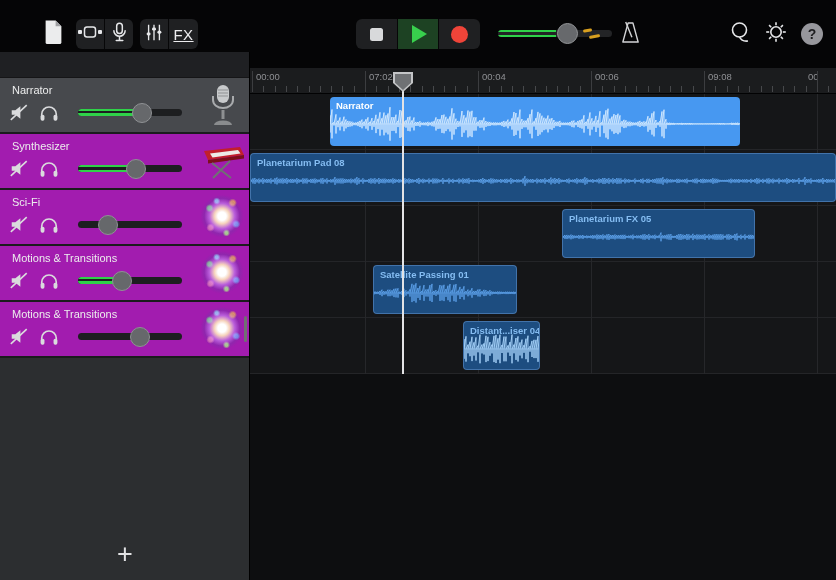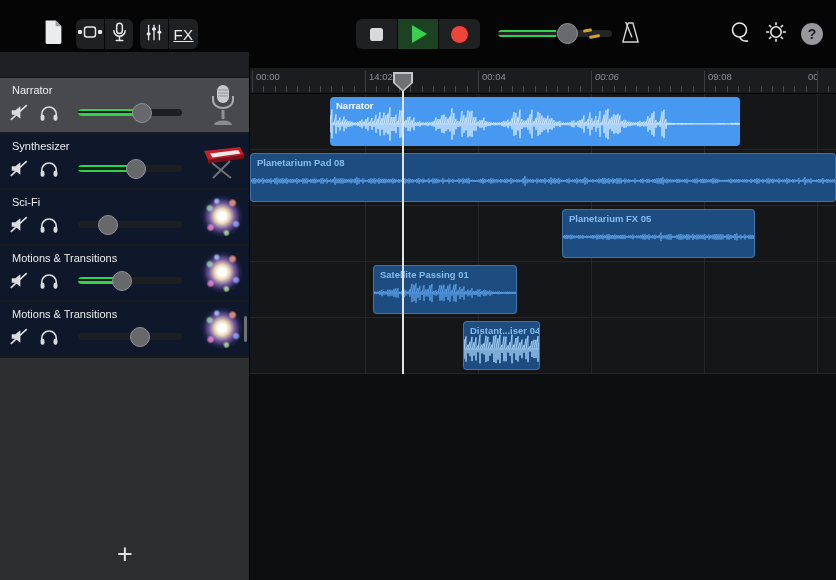--- a/index.html
+++ b/index.html
@@ -29,21 +29,21 @@
   .mslider-fill{position:absolute;left:0;top:0;height:7px;width:58px;border-radius:4px 0 0 4px;
     background:linear-gradient(to bottom,#2fd249 0 2px,rgba(0,0,0,0) 2px 4.5px,#2fd249 4.5px 7px);}
   .mslider-knob{position:absolute;left:557px;top:22.5px;width:21px;height:21px;border-radius:50%;
     background:#67696c;border:1.5px solid #939597;box-sizing:border-box;}
   .ydash{position:absolute;height:2.6px;border-radius:2px;background:#d9a01f;transform:rotate(-10deg);}
   .help-circle{width:22px;height:22px;border-radius:50%;background:#97979c;color:#1d1d1f;
     font-size:14px;font-weight:700;display:flex;align-items:center;justify-content:center;}
   
   .headers{position:absolute;left:0;top:52px;width:250px;height:528px;background:#2c2e30;border-right:1px solid #000;box-sizing:border-box;}
   .headers-top{position:absolute;left:0;top:0;width:100%;height:26px;background:#1f2023;border-bottom:1px solid #151517;box-sizing:border-box;}
-  .hrow{position:absolute;left:0;width:249px;height:56px;background:#0f172a;border-bottom:2px solid #1a1b1d;box-sizing:border-box;cursor:pointer;}
+  .hrow{position:absolute;left:0;width:249px;height:56px;background:#a21caf;border-bottom:2px solid #1a1b1d;box-sizing:border-box;cursor:pointer;}
   .hrow.selected{background:#47494d;}
   .track-name{position:absolute;left:12px;top:6px;font-size:11px;color:#eceded;}
   .h-ico{position:absolute;top:25px;width:20px;height:19px;cursor:pointer;}
   .hslider{position:absolute;left:78px;top:31px;width:104px;height:7px;border-radius:4px;background:#1d1e20;cursor:pointer;}
   .hslider-fill{position:absolute;left:0;top:0;height:7px;border-radius:4px 0 0 4px;
     background:linear-gradient(to bottom,#2fd249 0 2px,rgba(0,0,0,0) 2px 4.5px,#2fd249 4.5px 7px);}
   .hknob{position:absolute;top:-6.5px;width:20px;height:20px;border-radius:50%;background:#66686b;border:1.5px solid #8f9194;box-sizing:border-box;}
   .inst{position:absolute;right:3px;top:5px;width:46px;height:46px;}
   .burst{width:44px;height:44px;border-radius:50%;
     background:
@@ -368,25 +368,25 @@
         <div class="r-tick" style="left: 510.5px;"></div>
         <div class="r-tick" style="left: 521.8px;"></div>
         <div class="r-tick" style="left: 533.1px;"></div>
         <div class="r-tick" style="left: 544.4px;"></div>
         <div class="r-tick" style="left: 555.7px;"></div>
         <div class="r-tick" style="left: 567px;"></div>
         <div class="r-tick" style="left: 578.3px;"></div>
         <div class="r-major" style="left: 2px;"></div>
         <div class="r-label" style="left: 6px;">00:00</div>
         <div class="r-major" style="left: 115px;"></div>
-        <div class="r-label" style="left: 119px;">14:02</div>
+        <div class="r-label" style="left: 119px;">07:02</div>
         <div class="r-major" style="left: 228px;"></div>
         <div class="r-label" style="left: 232px;">00:04</div>
         <div class="r-major" style="left: 341px;"></div>
-        <div class="r-label" style="left: 345px; font-style: italic;">00:06</div>
+        <div class="r-label" style="left: 345px;">00:06</div>
         <div class="r-major" style="left: 454px;"></div>
         <div class="r-label" style="left: 458px;">09:08</div>
         <div class="r-major" style="left: 567px;"></div>
         <div class="r-label" style="left: 558px; width: 9px;">00:10</div>
       </div>
     <div class="add-section">+</div>
     <div class="rows" id="rows">
         <div class="trow" style="top: 0px;"></div>
         <div class="trow" style="top: 56px;"></div>
         <div class="trow" style="top: 112px;"></div>

